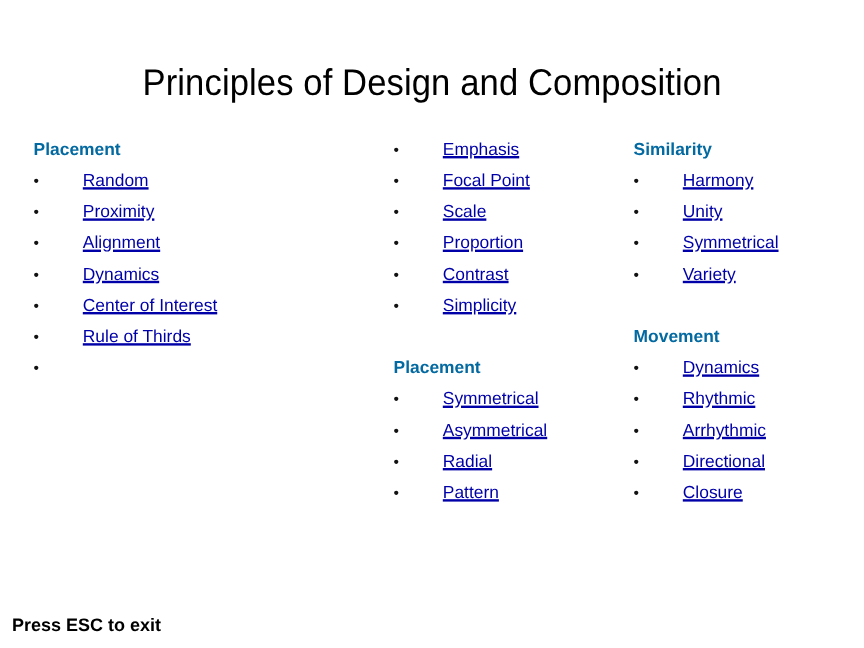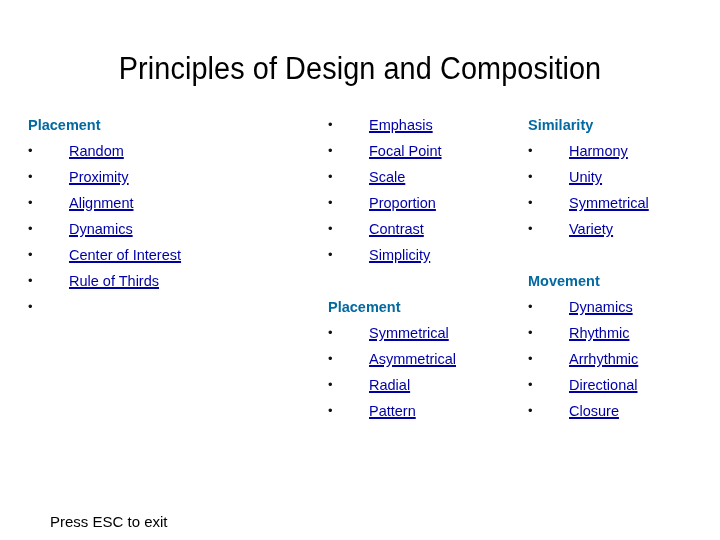--- a/index.html
+++ b/index.html
@@ -97,25 +97,24 @@
     height: 26px;
   }
 
   
   .footer-note {
     position: absolute;
     left: 10px;
     top: 512px;
     font-family: "Liberation Sans", sans-serif;
     font-size: 15px;
-    font-weight: 400;
+    font-weight: 700;
     color: #000000;
     white-space: nowrap;
     line-height: 20px;
-    margin-left: 40px;
   }
 </style>
 </head>
 <body>
 
 <div class="slide-title">Principles of Design and Composition</div>
 
 <div class="col col-1">
     <div class="group">
       <div class="group-heading">Placement</div>

